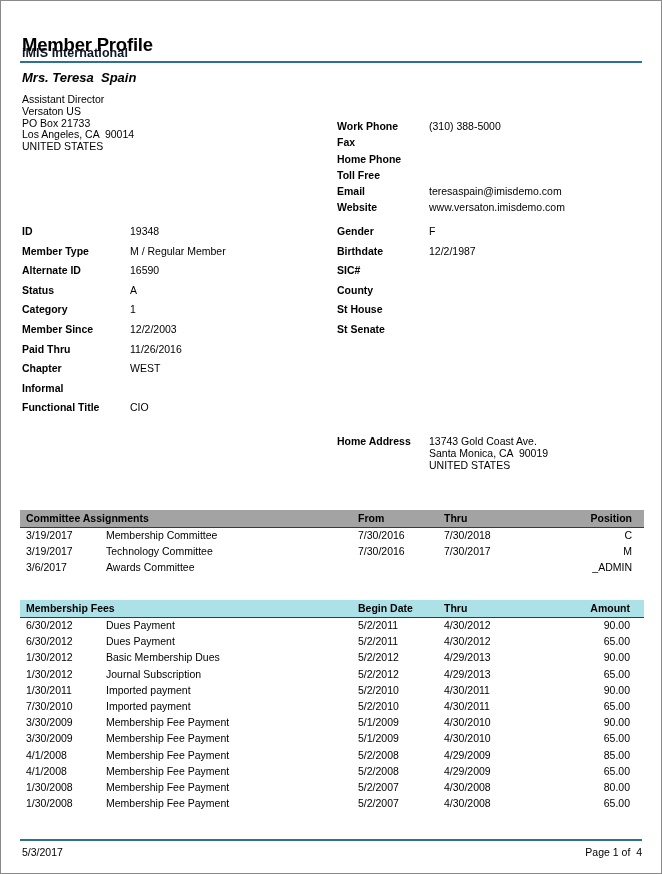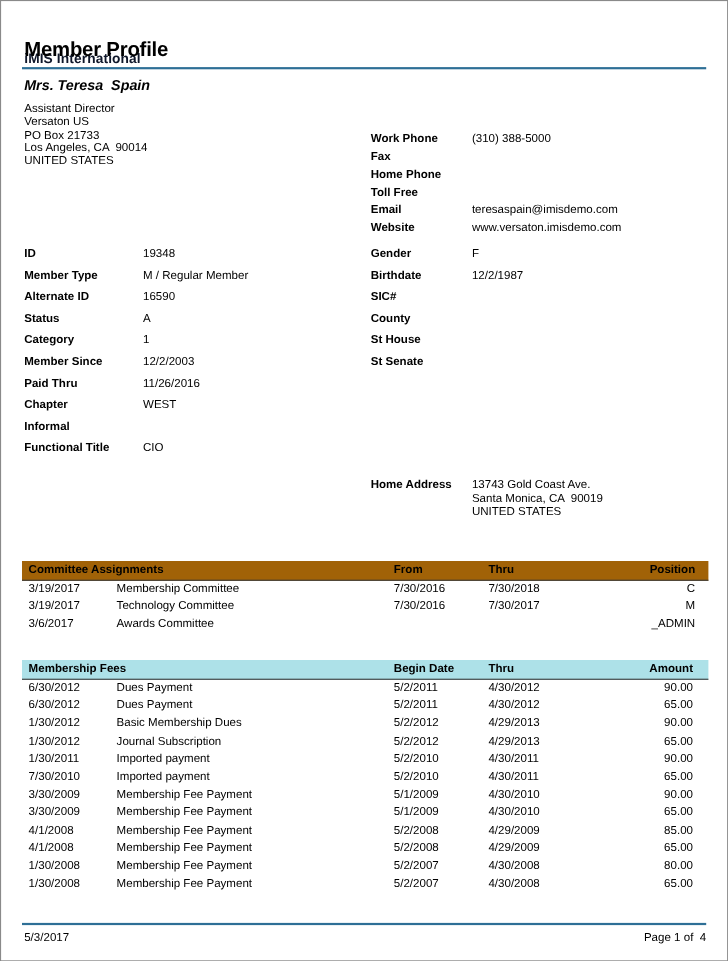--- a/index.html
+++ b/index.html
@@ -256,21 +256,21 @@
     <div class="home-addr">
       <div class="lab">Home Address</div>
       <div class="lines">
           <div>13743 Gold Coast Ave.</div>
           <div>Santa Monica, CA  90019</div>
           <div>UNITED STATES</div>
         </div>
     </div>
 
     <div class="tbl" id="committee-table" style="top:509px;">
-      <div class="tbl-head" style="background: #a16207;">
+      <div class="tbl-head" style="background: #a3a3a3;">
         <div class="cell c-date">Committee Assignments</div>
         <div class="cell c-from">From</div>
         <div class="cell c-thru">Thru</div>
         <div class="cell c-pos">Position</div>
       </div>
       <div id="committee-body">
           <div class="tbl-row">
             <div class="cell c-date">3/19/2017</div>
             <div class="cell c-name">Membership Committee</div>
             <div class="cell c-from">7/30/2016</div>

